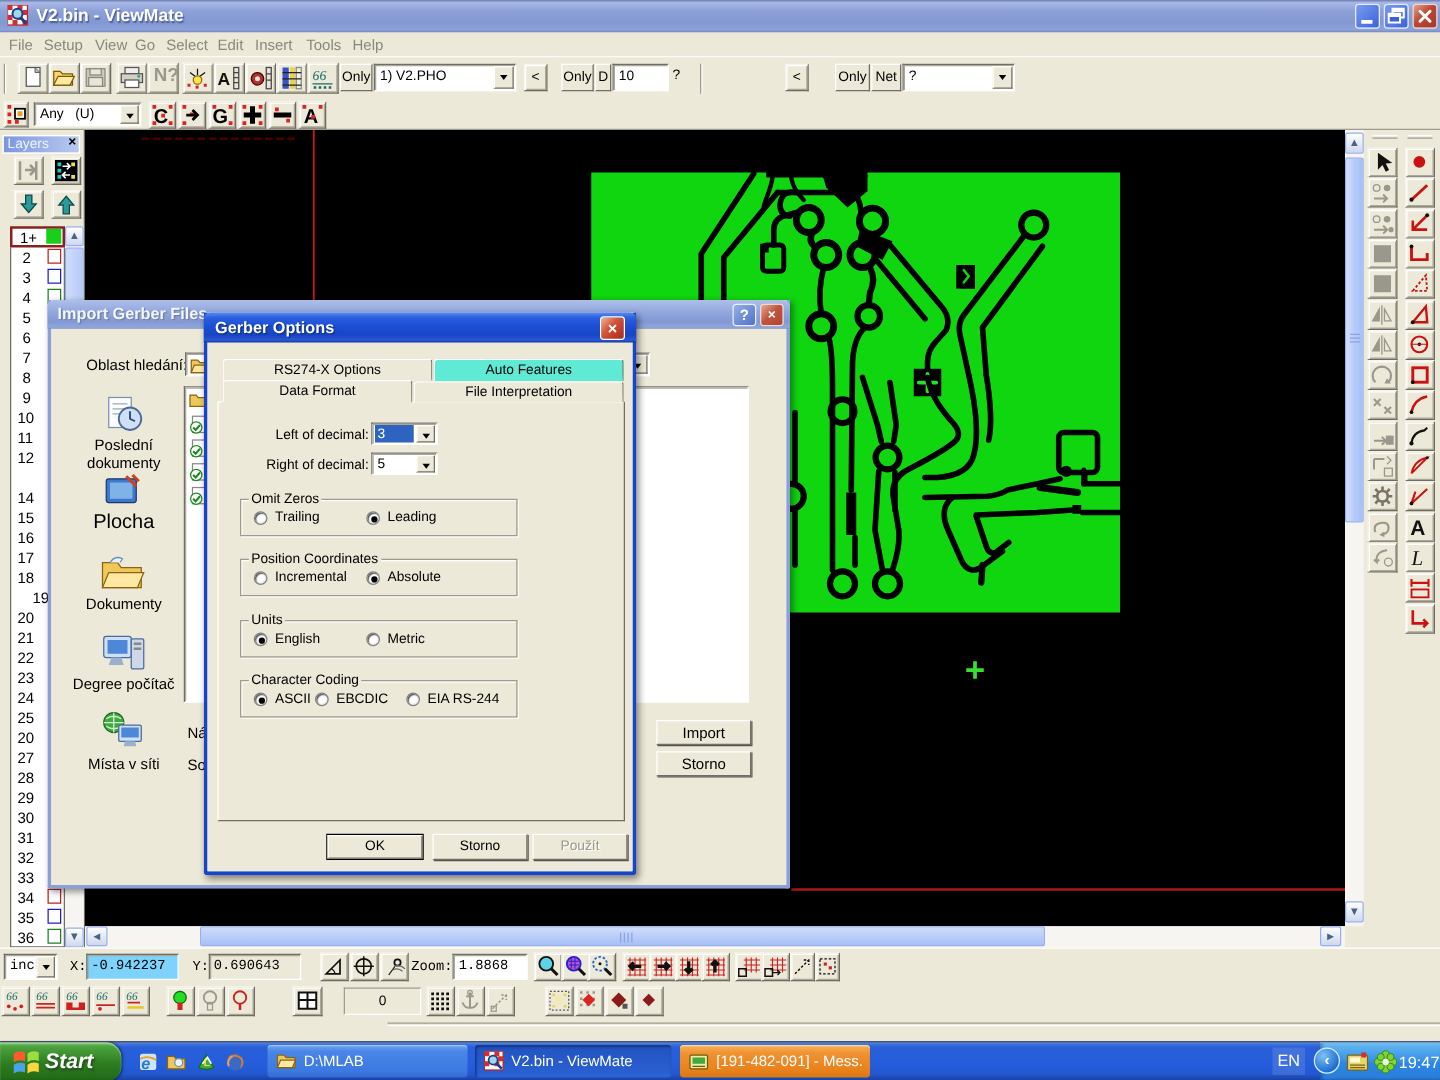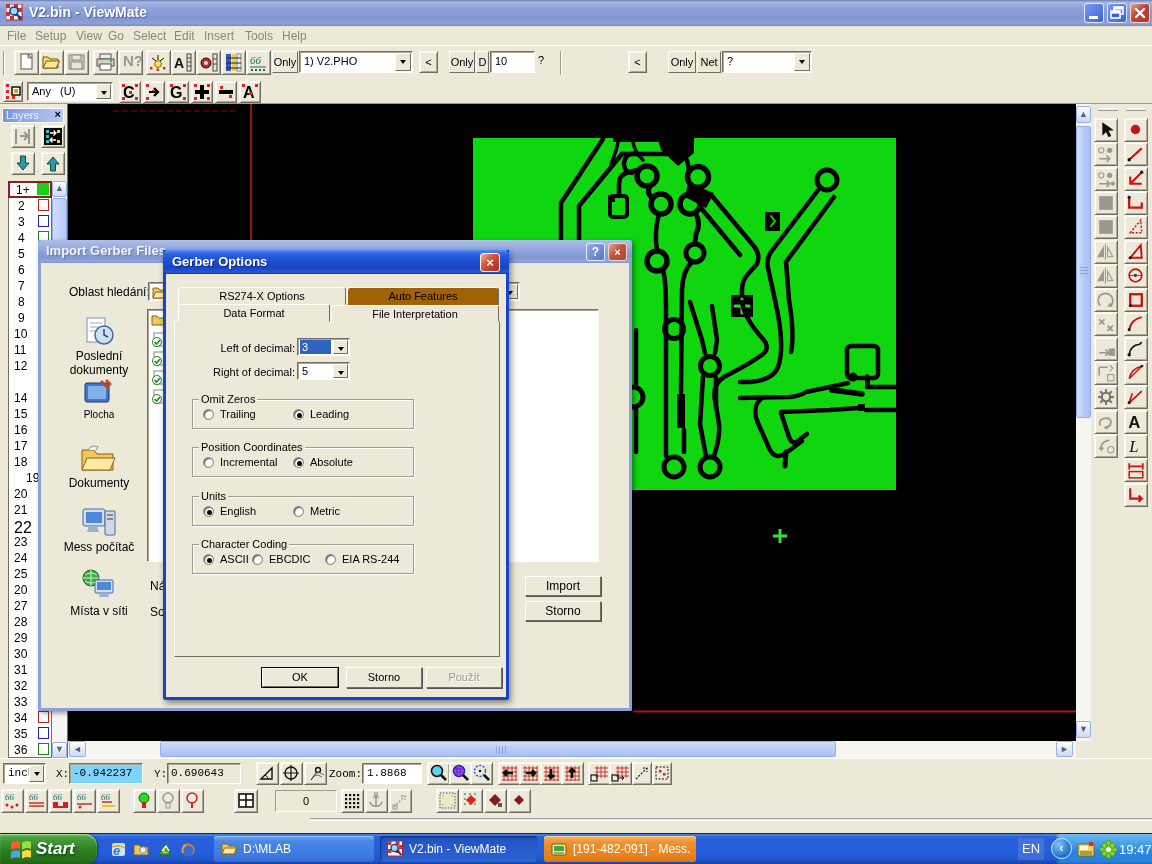--- a/index.html
+++ b/index.html
@@ -435,21 +435,21 @@
     <div class="abs" style="left:20px;top:470px;width:44px;height:16px;">
       <span style="position:absolute;left:6px;top:1px;font-size:12px;">19</span>
     </div>
     <div class="abs" style="left:8px;top:486px;width:44px;height:16px;">
       <span style="position:absolute;left:6px;top:1px;font-size:12px;">20</span>
     </div>
     <div class="abs" style="left:8px;top:502px;width:44px;height:16px;">
       <span style="position:absolute;left:6px;top:1px;font-size:12px;">21</span>
     </div>
     <div class="abs" style="left:8px;top:518px;width:44px;height:16px;">
-      <span style="position:absolute;left:6px;top:1px;font-size:16px;">22</span>
+      <span style="position:absolute;left:6px;top:1px;font-size:12px;">22</span>
     </div>
     <div class="abs" style="left:8px;top:534px;width:44px;height:16px;">
       <span style="position:absolute;left:6px;top:1px;font-size:12px;">23</span>
     </div>
     <div class="abs" style="left:8px;top:550px;width:44px;height:16px;">
       <span style="position:absolute;left:6px;top:1px;font-size:12px;">24</span>
     </div>
     <div class="abs" style="left:8px;top:566px;width:44px;height:16px;">
       <span style="position:absolute;left:6px;top:1px;font-size:12px;">25</span>
     </div>
@@ -1015,36 +1015,36 @@
           </g>
           <circle cx="23" cy="19" r="9" fill="#cfe0f4" stroke="#4a6a9a" stroke-width="1.5"></circle>
           <path d="M23 13 v6 l4 2" stroke="#2a4a7a" stroke-width="1.5" fill="none"></path>
         </svg>
         <div class="abs" style="left:3px;top:109px;width:110px;text-align:center;font-size:12px;">Poslední<br>dokumenty</div>
         <svg class="abs" style="left:42px;top:139px" width="34" height="30">
           <rect x="2" y="4" width="24" height="19" rx="2" fill="#3f77cc" stroke="#1a3a6a"></rect>
           <rect x="5" y="7" width="18" height="13" fill="#7fb3e8"></rect>
           <path d="M18 2 l8 8 m-3-9 l5 5" stroke="#d04020" stroke-width="2.5"></path>
         </svg>
-        <div class="abs" style="left:3px;top:169px;width:110px;text-align:center;font-size:10px;">Plocha</div>
+        <div class="abs" style="left:3px;top:169px;width:110px;text-align:center;font-size:16px;">Plocha</div>
         <svg class="abs" style="left:39px;top:202px" width="38" height="32">
           <path d="M2 28 V8 h12 l3 4 h16 v16 z" fill="#f0c85a" stroke="#8a6410"></path>
           <path d="M2 28 l5-12 h28 l-5 12 z" fill="#ffe9a2" stroke="#8a6410"></path>
           <path d="M8 8 q4 -6 10 -3 l-2 3" fill="#e8f4fc" stroke="#6a90b8"></path>
         </svg>
         <div class="abs" style="left:3px;top:236px;width:110px;text-align:center;font-size:12px;">Dokumenty</div>
         <svg class="abs" style="left:40px;top:265px" width="36" height="32">
           <rect x="2" y="4" width="22" height="17" rx="2" fill="#cfe0f4" stroke="#4a6a9a"></rect>
           <rect x="5" y="7" width="16" height="11" fill="#4f87d8"></rect>
           <rect x="24" y="6" width="10" height="24" rx="1" fill="#cfd8e8" stroke="#4a6a9a"></rect>
           <rect x="26" y="9" width="6" height="2" fill="#888"></rect>
           <rect x="26" y="13" width="6" height="2" fill="#888"></rect>
           <path d="M8 21 l-2 6 h12 l-2 -6" fill="#9ab0cc"></path>
         </svg>
-        <div class="abs" style="left:3px;top:300px;width:110px;text-align:center;font-size:12px;">Mess počítač</div>
+        <div class="abs" style="left:3px;top:300px;width:110px;text-align:center;font-size:12px;">Degree počítač</div>
         <svg class="abs" style="left:40px;top:328px" width="36" height="32">
           <circle cx="10" cy="10" r="8" fill="#3faa3f" stroke="#1a6a1a"></circle>
           <path d="M4 7 q6 -4 12 0 M4 13 q6 4 12 0 M10 2 v16 M2 10 h16" stroke="#d8f0d8" fill="none"></path>
           <rect x="14" y="12" width="18" height="13" rx="1" fill="#cfe0f4" stroke="#4a6a9a"></rect>
           <rect x="16" y="14" width="14" height="8" fill="#4f87d8"></rect>
           <path d="M19 25 l-1 4 h10 l-1 -4" fill="#9ab0cc"></path>
         </svg>
         <div class="abs" style="left:3px;top:364px;width:110px;text-align:center;font-size:12px;">Místa v síti</div>
       </div>
     </div>
@@ -1081,21 +1081,21 @@
 </div>
 
 <div class="abs" id="gerberdlg" style="left:163px;top:250px;width:346px;height:450px;background:#ece9d8;border:3px solid #1445cc;border-top:none;border-radius:0 0 3px 3px;box-shadow:2px 3px 6px rgba(0,0,0,.45);font-size:11px;">
   <div class="abs" style="left:-3px;top:0;width:346px;height:24px;border-radius:5px 5px 0 0;background:linear-gradient(180deg,#5a8aee 0%,#2a5fe0 18%,#1d4fd4 45%,#1745c4 75%,#2a57d4 92%,#1236a8 100%);">
     <span style="position:absolute;left:9px;top:4px;color:#fff;font-weight:bold;font-size:13px;text-shadow:1px 1px 1px #0c2a78;">Gerber Options</span>
     <div class="abs" style="left:317px;top:3px;width:20px;height:19px;background:linear-gradient(135deg,#f0b49e,#d4573c 40%,#bc3b24 75%,#a83018);border:1px solid #fff;border-radius:3px;color:#fff;font-weight:bold;font-size:13px;text-align:center;line-height:17px;">×</div>
   </div>
 
   <div class="abs" style="left:8px;top:71px;width:326px;height:336px;background:#ece9d8;border:1px solid;border-color:#fff #716f64 #716f64 #fff;"></div>
   <div class="abs" style="left:12px;top:37px;width:168px;height:18px;background:#ece9d8;border:1px solid;border-color:#fff #716f64 transparent #fff;border-radius:3px 3px 0 0;text-align:center;line-height:17px;">RS274-X Options</div>
-  <div class="abs" style="left:181px;top:37px;width:152px;height:18px;background:#a16207;border:1px solid;border-color:#fff #716f64 transparent #fff;border-radius:3px 3px 0 0;text-align:center;line-height:17px;">Auto Features</div>
+  <div class="abs" style="left:181px;top:37px;width:152px;height:18px;background:#5eead4;border:1px solid;border-color:#fff #716f64 transparent #fff;border-radius:3px 3px 0 0;text-align:center;line-height:17px;">Auto Features</div>
   <div class="abs" style="left:12px;top:54px;width:152px;height:18px;background:#ece9d8;border:1px solid;border-color:#fff #716f64 transparent #fff;border-radius:3px 3px 0 0;text-align:center;line-height:16px;z-index:2;box-shadow:0 2px 0 #ece9d8;">Data Format</div>
   <div class="abs" style="left:165px;top:55px;width:168px;height:17px;background:#ece9d8;border:1px solid;border-color:#fff #716f64 transparent #fff;border-radius:3px 3px 0 0;text-align:center;line-height:16px;">File Interpretation</div>
 
   <div class="abs" style="left:33px;top:92px;width:96px;text-align:right;">Left of decimal:</div>
   <div class="abs sunk" style="left:131px;top:88px;width:53px;height:18px;background:#fff;">
     <div style="position:absolute;left:2px;top:1px;width:31px;height:14px;background:#2f63c0;color:#fff;padding:1px 0 0 2px;">3</div>
     <div class="combo-arrow" style="width:15px;"></div>
   </div>
   <div class="abs" style="left:33px;top:116px;width:96px;text-align:right;">Right of decimal:</div>
   <div class="abs sunk" style="left:131px;top:112px;width:53px;height:18px;background:#fff;">

